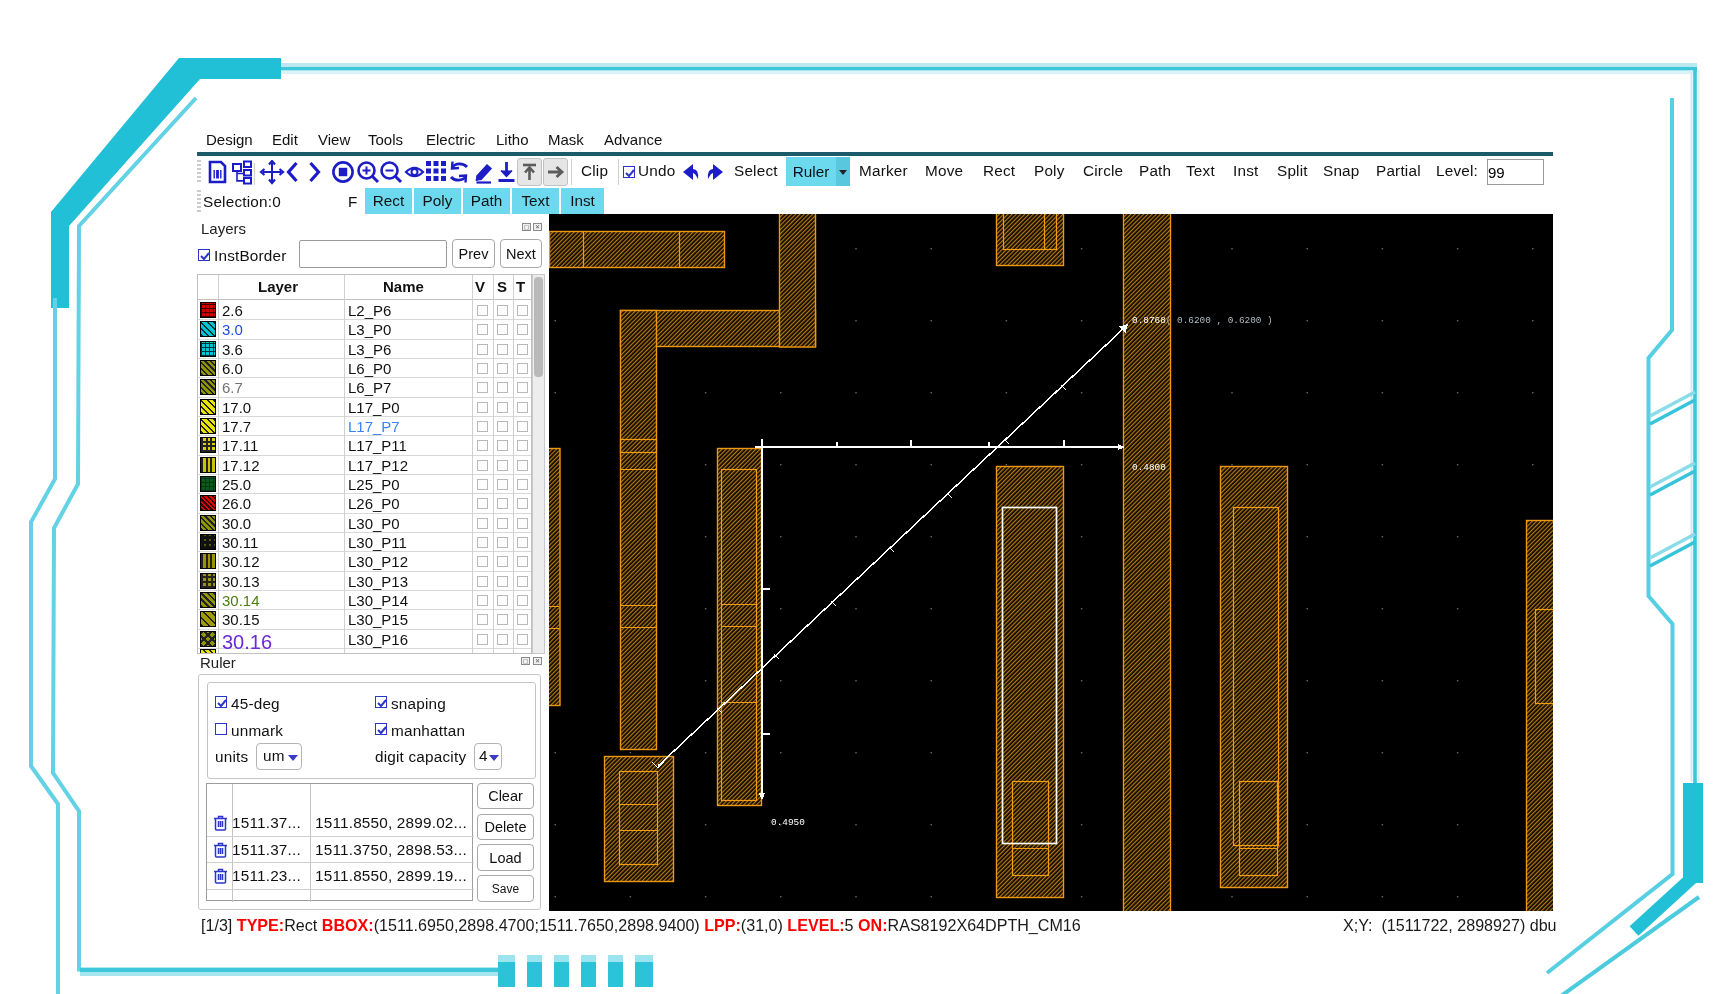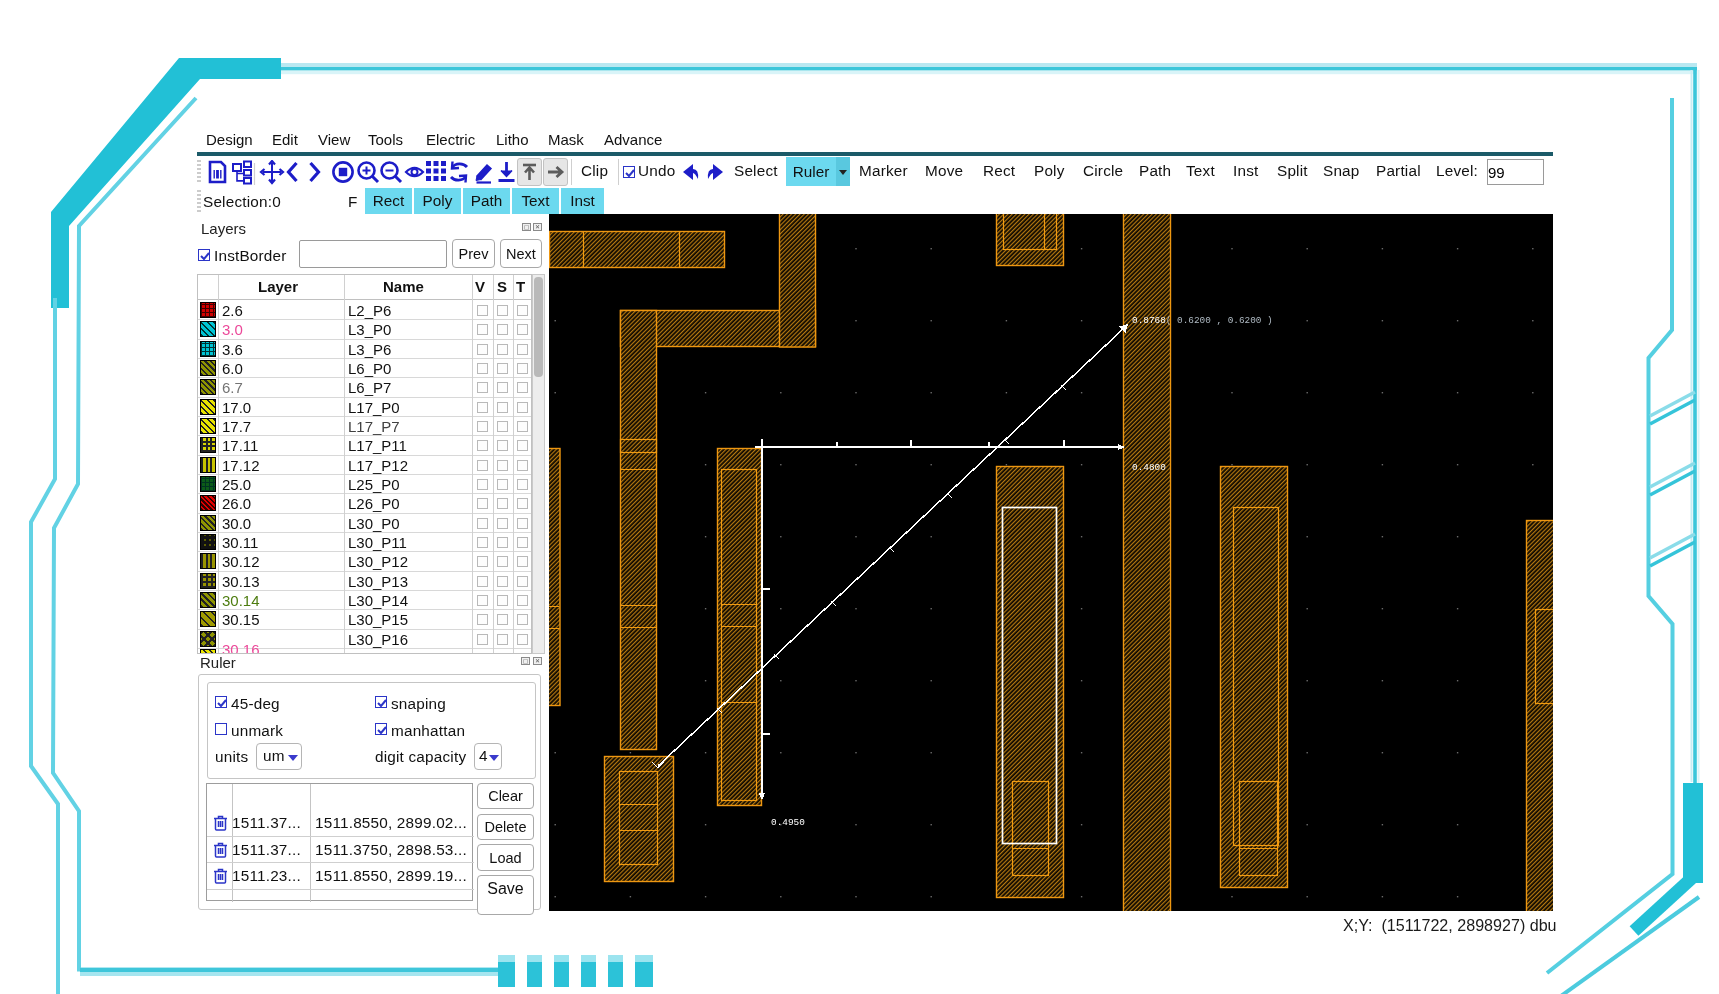--- a/index.html
+++ b/index.html
@@ -466,21 +466,21 @@
           <div class="abs" style="left:0;top:26.0px;width:335px;height:19.33px;border-bottom:1px solid #d8d8d8">
             <div class="abs sw sw-rgrid" style="left:2px;top:1px;width:16px;height:16px;border:1.6px solid #000"></div>
             <span class="abs" style="left:24px;top:1px;font-size:15px;color:#111">2.6</span>
             <span class="abs" style="left:150px;top:1px;font-size:15px;color:#111">L2_P6</span>
             <div class="ecb" style="left:279px;top:4px"></div>
             <div class="ecb" style="left:299px;top:4px"></div>
             <div class="ecb" style="left:319px;top:4px"></div>
           </div>
           <div class="abs" style="left:0;top:45.3px;width:335px;height:19.33px;border-bottom:1px solid #d8d8d8">
             <div class="abs sw sw-cdiag" style="left:2px;top:1px;width:16px;height:16px;border:1.6px solid #000"></div>
-            <span class="abs" style="left:24px;top:1px;font-size:15px;color:#ec4899">3.0</span>
+            <span class="abs" style="left:24px;top:1px;font-size:15px;color:#1d4ed8">3.0</span>
             <span class="abs" style="left:150px;top:1px;font-size:15px;color:#111">L3_P0</span>
             <div class="ecb" style="left:279px;top:4px"></div>
             <div class="ecb" style="left:299px;top:4px"></div>
             <div class="ecb" style="left:319px;top:4px"></div>
           </div>
           <div class="abs" style="left:0;top:64.7px;width:335px;height:19.33px;border-bottom:1px solid #d8d8d8">
             <div class="abs sw sw-cgrid" style="left:2px;top:1px;width:16px;height:16px;border:1.6px solid #000"></div>
             <span class="abs" style="left:24px;top:1px;font-size:15px;color:#111">3.6</span>
             <span class="abs" style="left:150px;top:1px;font-size:15px;color:#111">L3_P6</span>
             <div class="ecb" style="left:279px;top:4px"></div>
@@ -507,21 +507,21 @@
             <div class="abs sw sw-ydiag" style="left:2px;top:1px;width:16px;height:16px;border:1.6px solid #000"></div>
             <span class="abs" style="left:24px;top:1px;font-size:15px;color:#111">17.0</span>
             <span class="abs" style="left:150px;top:1px;font-size:15px;color:#111">L17_P0</span>
             <div class="ecb" style="left:279px;top:4px"></div>
             <div class="ecb" style="left:299px;top:4px"></div>
             <div class="ecb" style="left:319px;top:4px"></div>
           </div>
           <div class="abs" style="left:0;top:142.0px;width:335px;height:19.33px;border-bottom:1px solid #d8d8d8">
             <div class="abs sw sw-ydiag" style="left:2px;top:1px;width:16px;height:16px;border:1.6px solid #000"></div>
             <span class="abs" style="left:24px;top:1px;font-size:15px;color:#111">17.7</span>
-            <span class="abs" style="left:150px;top:1px;font-size:15px;color:#404040">L17_P7</span>
+            <span class="abs" style="left:150px;top:1px;font-size:15px;color:#3b82f6">L17_P7</span>
             <div class="ecb" style="left:279px;top:4px"></div>
             <div class="ecb" style="left:299px;top:4px"></div>
             <div class="ecb" style="left:319px;top:4px"></div>
           </div>
           <div class="abs" style="left:0;top:161.3px;width:335px;height:19.33px;border-bottom:1px solid #d8d8d8">
             <div class="abs sw sw-ygrid" style="left:2px;top:1px;width:16px;height:16px;border:1.6px solid #000"></div>
             <span class="abs" style="left:24px;top:1px;font-size:15px;color:#111">17.11</span>
             <span class="abs" style="left:150px;top:1px;font-size:15px;color:#111">L17_P11</span>
             <div class="ecb" style="left:279px;top:4px"></div>
             <div class="ecb" style="left:299px;top:4px"></div>
@@ -594,21 +594,21 @@
           <div class="abs" style="left:0;top:335.3px;width:335px;height:19.33px;border-bottom:1px solid #d8d8d8">
             <div class="abs sw sw-odiag3" style="left:2px;top:1px;width:16px;height:16px;border:1.6px solid #000"></div>
             <span class="abs" style="left:24px;top:1px;font-size:15px;color:#111">30.15</span>
             <span class="abs" style="left:150px;top:1px;font-size:15px;color:#111">L30_P15</span>
             <div class="ecb" style="left:279px;top:4px"></div>
             <div class="ecb" style="left:299px;top:4px"></div>
             <div class="ecb" style="left:319px;top:4px"></div>
           </div>
           <div class="abs" style="left:0;top:354.6px;width:335px;height:19.33px;border-bottom:1px solid #d8d8d8">
             <div class="abs sw sw-ocross" style="left:2px;top:1px;width:16px;height:16px;border:1.6px solid #000"></div>
-            <span class="abs" style="left:24px;top:11px;font-size:15px;color:#ec4899">30.16</span>
+            <span class="abs" style="left:24px;top:1px;font-size:20px;color:#6d28d9">30.16</span>
             <span class="abs" style="left:150px;top:1px;font-size:15px;color:#111">L30_P16</span>
             <div class="ecb" style="left:279px;top:4px"></div>
             <div class="ecb" style="left:299px;top:4px"></div>
             <div class="ecb" style="left:319px;top:4px"></div>
           </div>
           <div class="abs sw sw-ydiag" style="left:2px;top:374px;width:16px;height:6px;border:1.6px solid #000;border-bottom:none"></div>
         </div>
       <div class="abs" style="left:19.5px;top:0;width:1px;height:380px;background:#d0d0d0"></div>
       <div class="abs" style="left:146px;top:0;width:1px;height:380px;background:#d0d0d0"></div>
       <div class="abs" style="left:274px;top:0;width:1px;height:380px;background:#d0d0d0"></div>
@@ -683,19 +683,20 @@
               <path d="M2.5 4.5 H12.5 V15 Q12.5 16 11.5 16 H3.5 Q2.5 16 2.5 15 Z M1 4.5 H14 M5.5 4.5 V2.5 H9.5 V4.5 M5.5 7 V13 M7.5 7 V13 M9.5 7 V13" stroke="#2b35c8" stroke-width="1.5" fill="none"></path>
             </svg>
             <span class="abs t14" style="left:25px;top:4px">1511.23...</span>
             <span class="abs t14" style="left:108px;top:4px">1511.8550, 2899.19...</span>
           </div>
         </div>
     </div>
     <div class="btn" style="left:280px;top:129px;width:57px;height:26px;font-size:14.5px;line-height:25px">Clear</div>
     <div class="btn" style="left:280px;top:160px;width:57px;height:26px;font-size:14.5px;line-height:25px">Delete</div>
     <div class="btn" style="left:280px;top:190px;width:57px;height:27px;font-size:14.5px;line-height:26px">Load</div>
-    <div class="btn" style="left:280px;top:221px;width:57px;height:40px;font-size:16px;line-height:26px">Save</div>
+    <div class="btn" style="left:280px;top:221px;width:57px;height:27px;font-size:12px;line-height:26px">Save</div>
   </div>
 
   <div class="abs" id="status" style="left:197px;top:877px;width:1360px;height:22px;font-size:16.1px;color:#1a1a1a;white-space:nowrap;">
+    <span class="abs" style="left:4px;top:3px">[1/3] <b style="color:#f00">TYPE:</b>Rect <b style="color:#f00">BBOX:</b>(1511.6950,2898.4700;1511.7650,2898.9400) <b style="color:#f00">LPP:</b>(31,0) <b style="color:#f00">LEVEL:</b>5 <b style="color:#f00">ON:</b>RAS8192X64DPTH_CM16</span>
     <span class="abs" style="left:1146px;top:3px">X;Y:&nbsp; (1511722, 2898927) dbu</span>
   </div>
 </div>
 
 </body></html>

